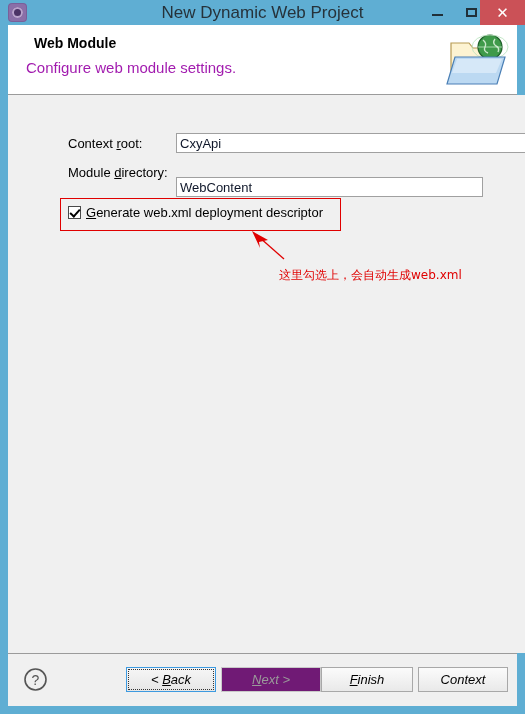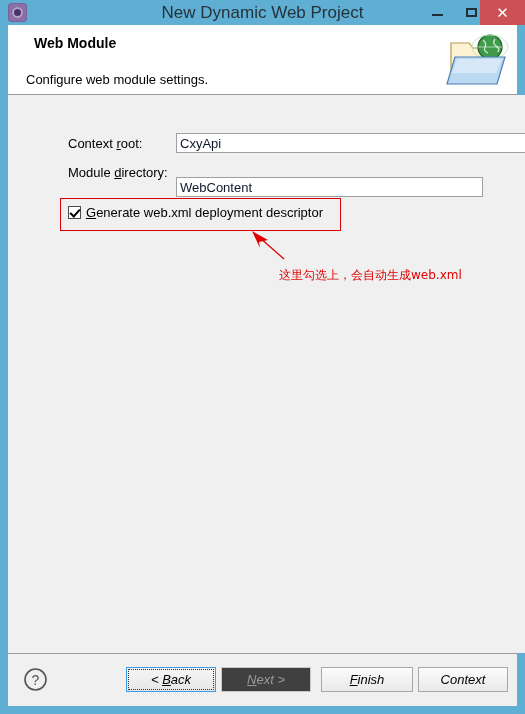--- a/index.html
+++ b/index.html
@@ -110,23 +110,23 @@
   .header-title {
     position: absolute;
     left: 6px; top: 10px;
     font-size: 14px;
     font-weight: bold;
     color: #000000;
     margin-left: 20px;
   }
   .header-sub {
     position: absolute;
-    left: 18px; top: 47px;
-    font-size: 13px;
-    color: #000000;
+    left: 18px; top: 34px;
+    font-size: 15px;
+    color: #a21caf;
   }
   .header-icon {
     position: absolute;
     right: 8px; top: 4px;
     width: 64px; height: 60px;
   }
 
   
   .body-area {
     position: absolute;
@@ -253,23 +253,23 @@
     background: linear-gradient(#f6f6f6, #e6e6e6);
   }
   .btn-back .inner {
     position: absolute;
     left: 1px; top: 1px;
     right: 1px; bottom: 1px;
     border: 1px dotted #333333;
     line-height: 19px;
   }
   .btn-next {
-    left: 213px; width: 90px;
+    left: 213px; width: 100px;
     color: #9a9a9a;
-    background: #404040;
+    background: #701a75;
     border: 1px solid #c9c9c9;
   }
   .btn-finish { left: 313px; width: 92px; }
   .btn-cancel { left: 410px; width: 90px; }
 </style>
 </head>
 <body>
 
 <div class="window">
 

